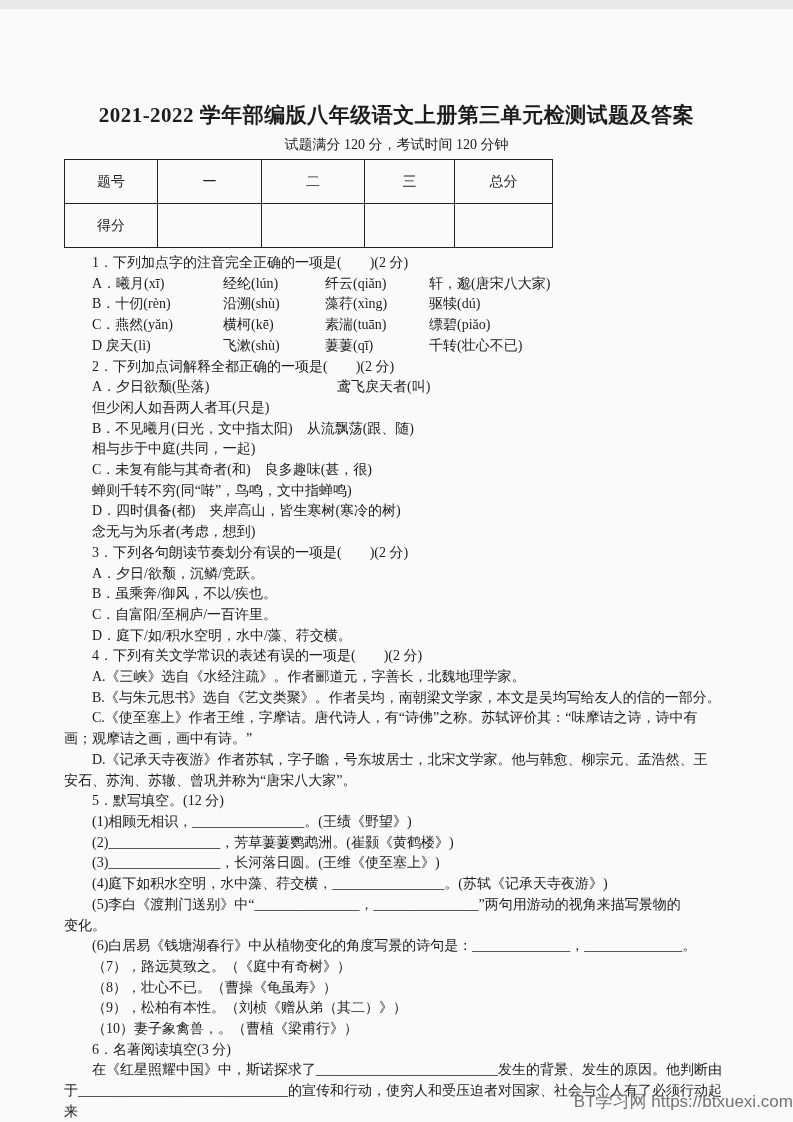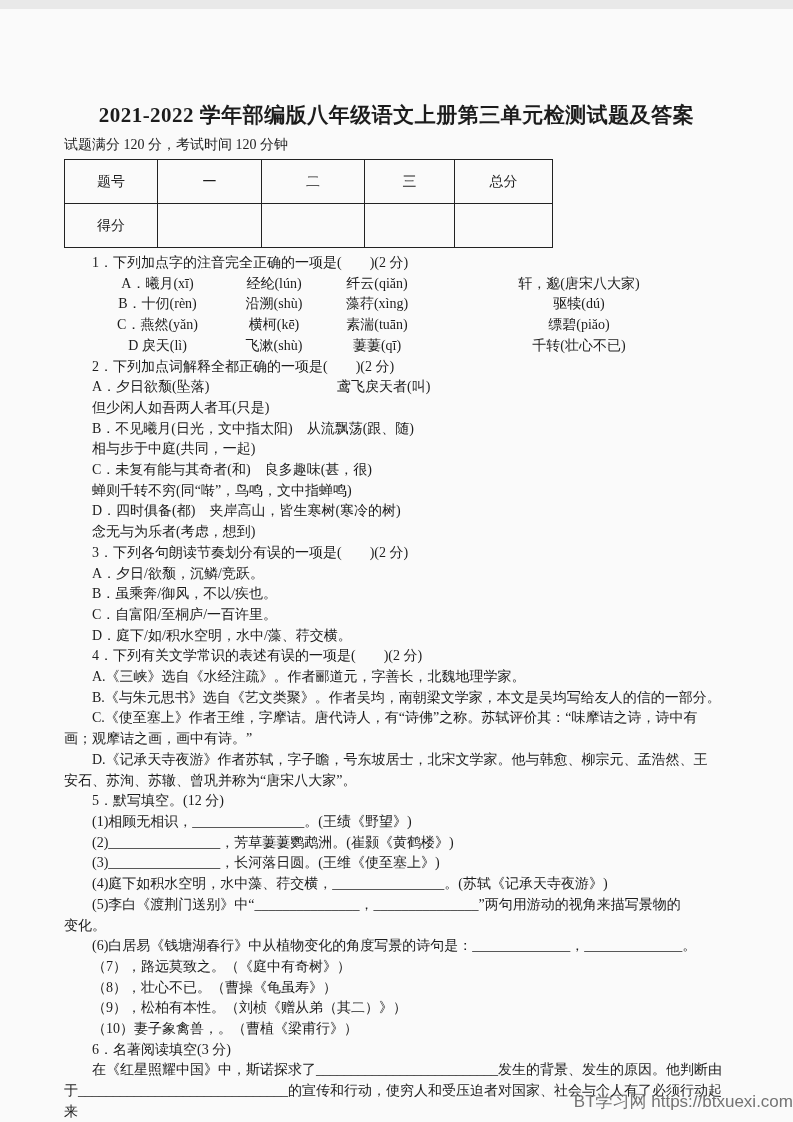--- a/index.html
+++ b/index.html
@@ -10,34 +10,34 @@
     background:#fafafa;
     color:#1c1c1c;
     font-family:"Liberation Serif","DejaVu Serif",serif;
     overflow:hidden;
   }
   .content{padding:0 64px;}
   .title{
     font-size:21px;font-weight:bold;text-align:center;
     margin:0;padding-top:92px;letter-spacing:.5px;
   }
-  .subtitle{font-size:14px;margin-top:7px;}
+  .subtitle{font-size:14px;text-align:center;margin-top:7px;}
   table.score{
     border-collapse:collapse;table-layout:fixed;
     width:488px;margin-top:5px;
   }
   table.score td{
     border:1.5px solid #222;height:19px;padding:12px;
     text-align:center;font-size:14px;
   }
   .body{margin-top:5px;font-size:14px;line-height:20.7px;}
   .ln{white-space:pre-wrap;overflow-wrap:anywhere;}
   .ind{padding-left:28px;}
   .bold{font-weight:bold;}
-  .q1row{display:grid;grid-template-columns:131px 102px 104px auto;padding-left:28px;text-align:center;}
+  .q1row{display:grid;grid-template-columns:131px 102px 104px auto;padding-left:28px;}
   .q2a{display:grid;grid-template-columns:245px auto;padding-left:28px;}
   .footer{
     position:absolute;left:0;right:0;bottom:18px;
     text-align:right;color:#737373;font-size:17px;
     font-family:"Liberation Sans","DejaVu Sans",sans-serif;
   }
 </style>
 </head>
 <body>
 

